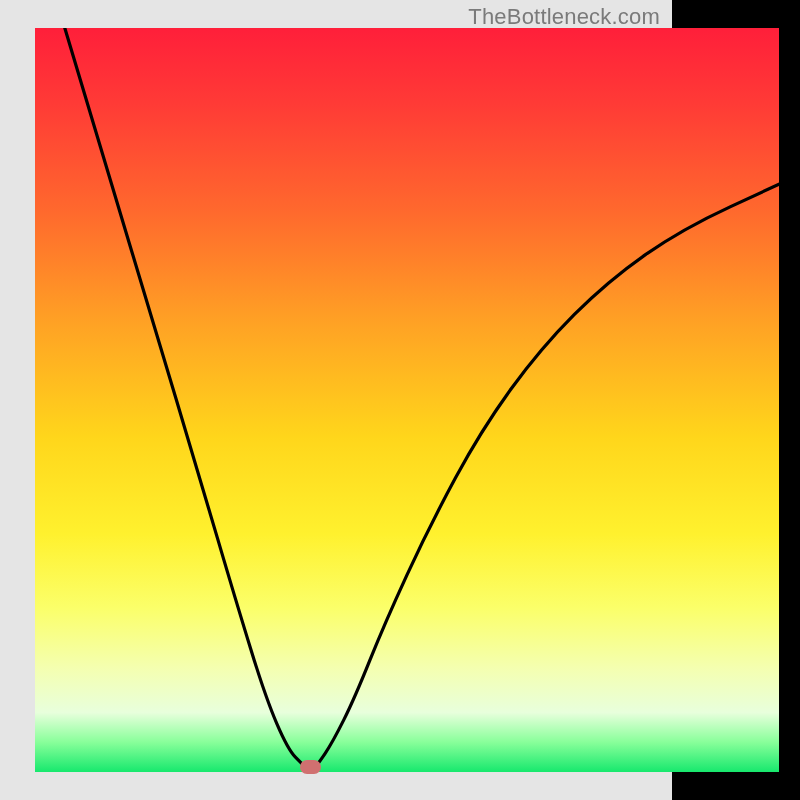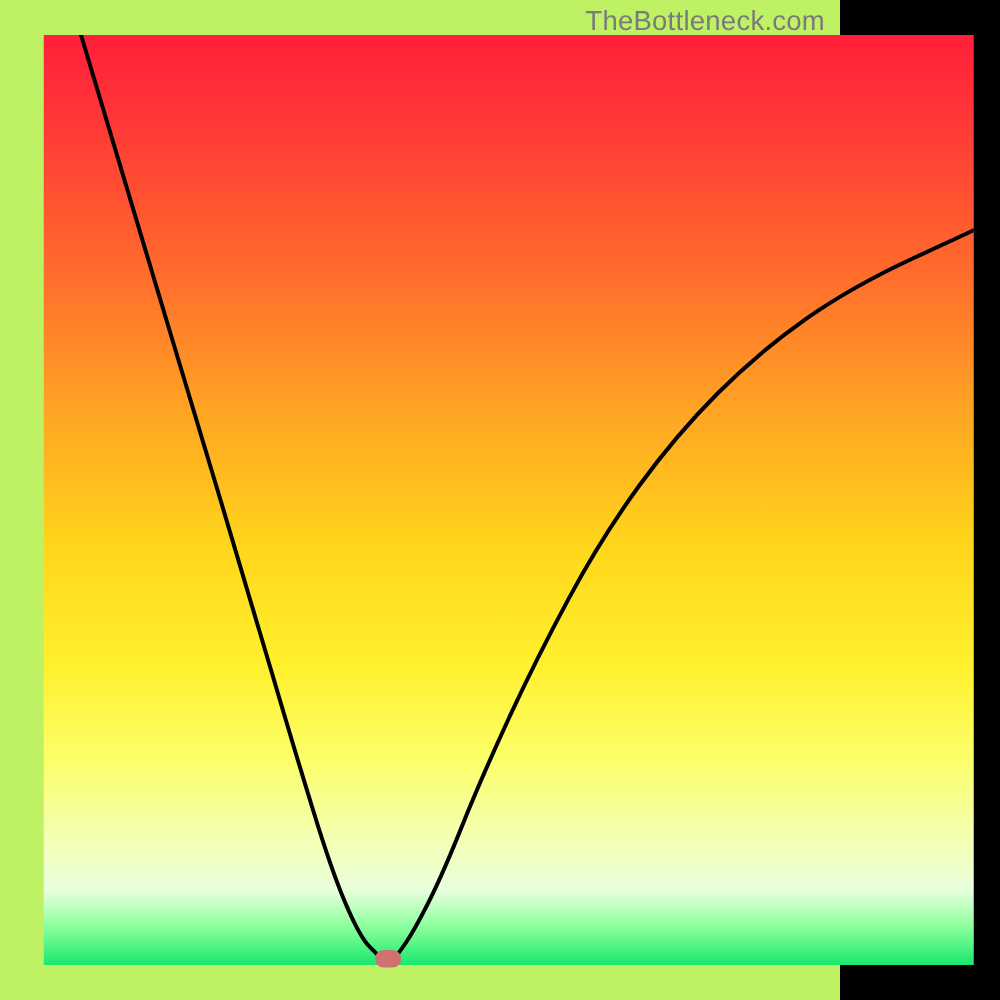--- a/index.html
+++ b/index.html
@@ -10,21 +10,21 @@
     background: #000;
     overflow: hidden;
     font-family: Arial, Helvetica, sans-serif;
   }
   .frame {
     position: absolute;
     left: 0;
     top: 0;
     width: 672px;
     height: 800px;
-    background: #bef264;
+    background: #e5e5e5;
   }
   .plot {
     position: absolute;
     left: 35px;
     top: 28px;
     width: 744px;
     height: 744px;
     background: linear-gradient(to bottom,
       #ff1f3a 0%,
       #ff3a36 10%,

